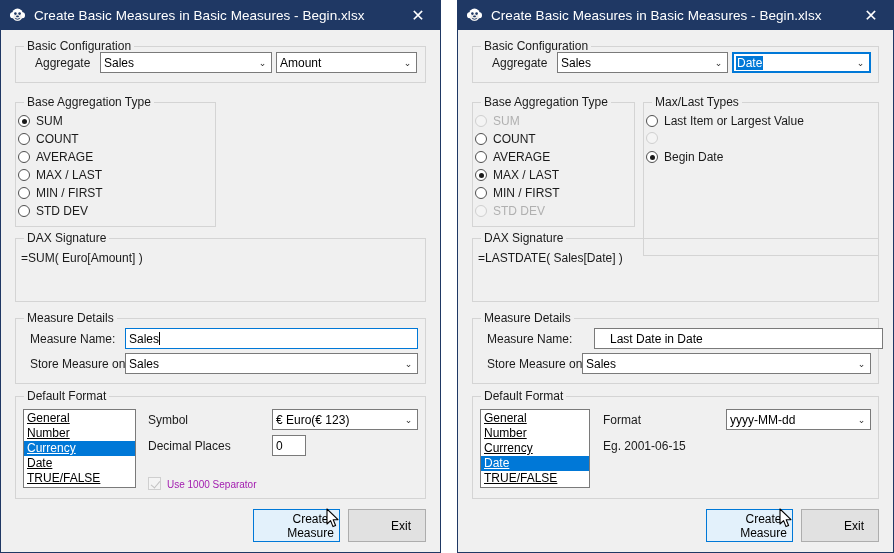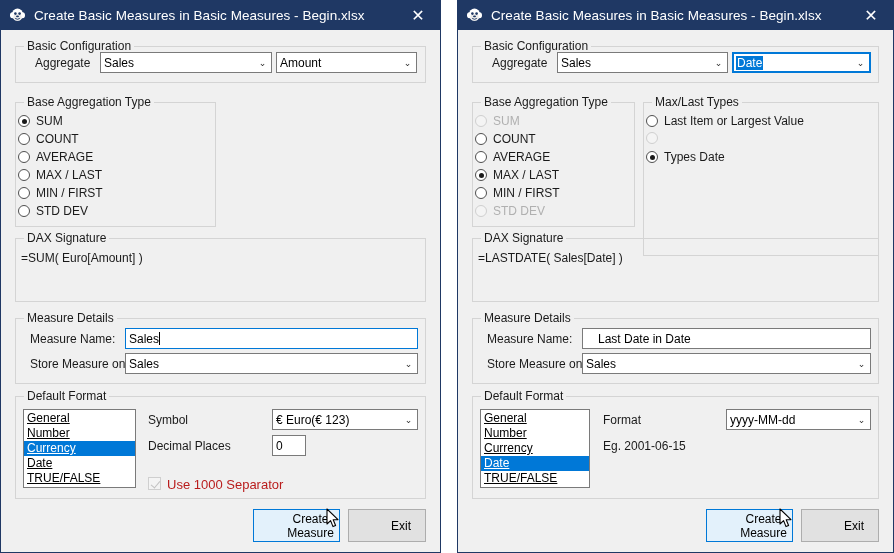--- a/index.html
+++ b/index.html
@@ -141,23 +141,23 @@
     width: 5px; height: 5px;
     border-radius: 50%;
     background: #1a1a1a;
   }
   .radio.disabled { color: #b0b0b0; }
   .radio.disabled .dot { border-color: #cfcfcf; background:#f4f4f4; }
 
   
   .checkbox {
     position: absolute;
-    display: flex; align-items: flex-start;
-    font-size: 13px; white-space: nowrap;
-    color: #b91c1c;
+    display: flex; align-items: flex-end;
+    font-size: 10px; white-space: nowrap;
+    color: #a21caf;
   }
   .checkbox .box {
     width: 13px; height: 13px;
     border: 1px solid #cfcfcf;
     background: #f4f4f4;
     margin-right: 6px;
     box-sizing: border-box;
     position: relative;
     flex: none;
   }
@@ -432,33 +432,33 @@
       </div>
       <div class="radio" style="left:188px; top:84px;">
         <span class="dot"></span>
         <span>Last Item or Largest Value</span>
       </div>
       <div class="radio disabled" style="left:188px; top:102px;">
         <span class="dot"></span>
       </div>
       <div class="radio checked" style="left:188px; top:120px;">
         <span class="dot"></span>
-        <span>Types Date</span>
+        <span>Begin Date</span>
       </div>
 
       <div class="group" style="left:14px; top:208px; width:407px; height:64px;">
         <span class="legend">DAX Signature</span>
       </div>
       <span class="daxtext" style="left:20px; top:221px;text-align:right;">=LASTDATE( Sales[Date] )</span>
 
       <div class="group" style="left:14px; top:288px; width:407px; height:66px;">
         <span class="legend">Measure Details</span>
       </div>
       <span class="lbl" style="left:29px; top:302px;">Measure Name:</span>
-      <div class="textbox" style="left:124px; top:298px; width:289px; height:21px;padding-left:15px;">
+      <div class="textbox" style="left:136px; top:298px; width:289px; height:21px;padding-left:15px;">
         <span>Last Date in Date</span>
       </div>
       <span class="lbl" style="left:29px; top:327px;">Store Measure on...</span>
       <div class="combo" style="left:124px; top:323px; width:289px; height:21px;">
         <span class="val">Sales</span>
         <span class="chev">
             <span class="chev-glyph">⌄</span>
           </span>
       </div>
 

